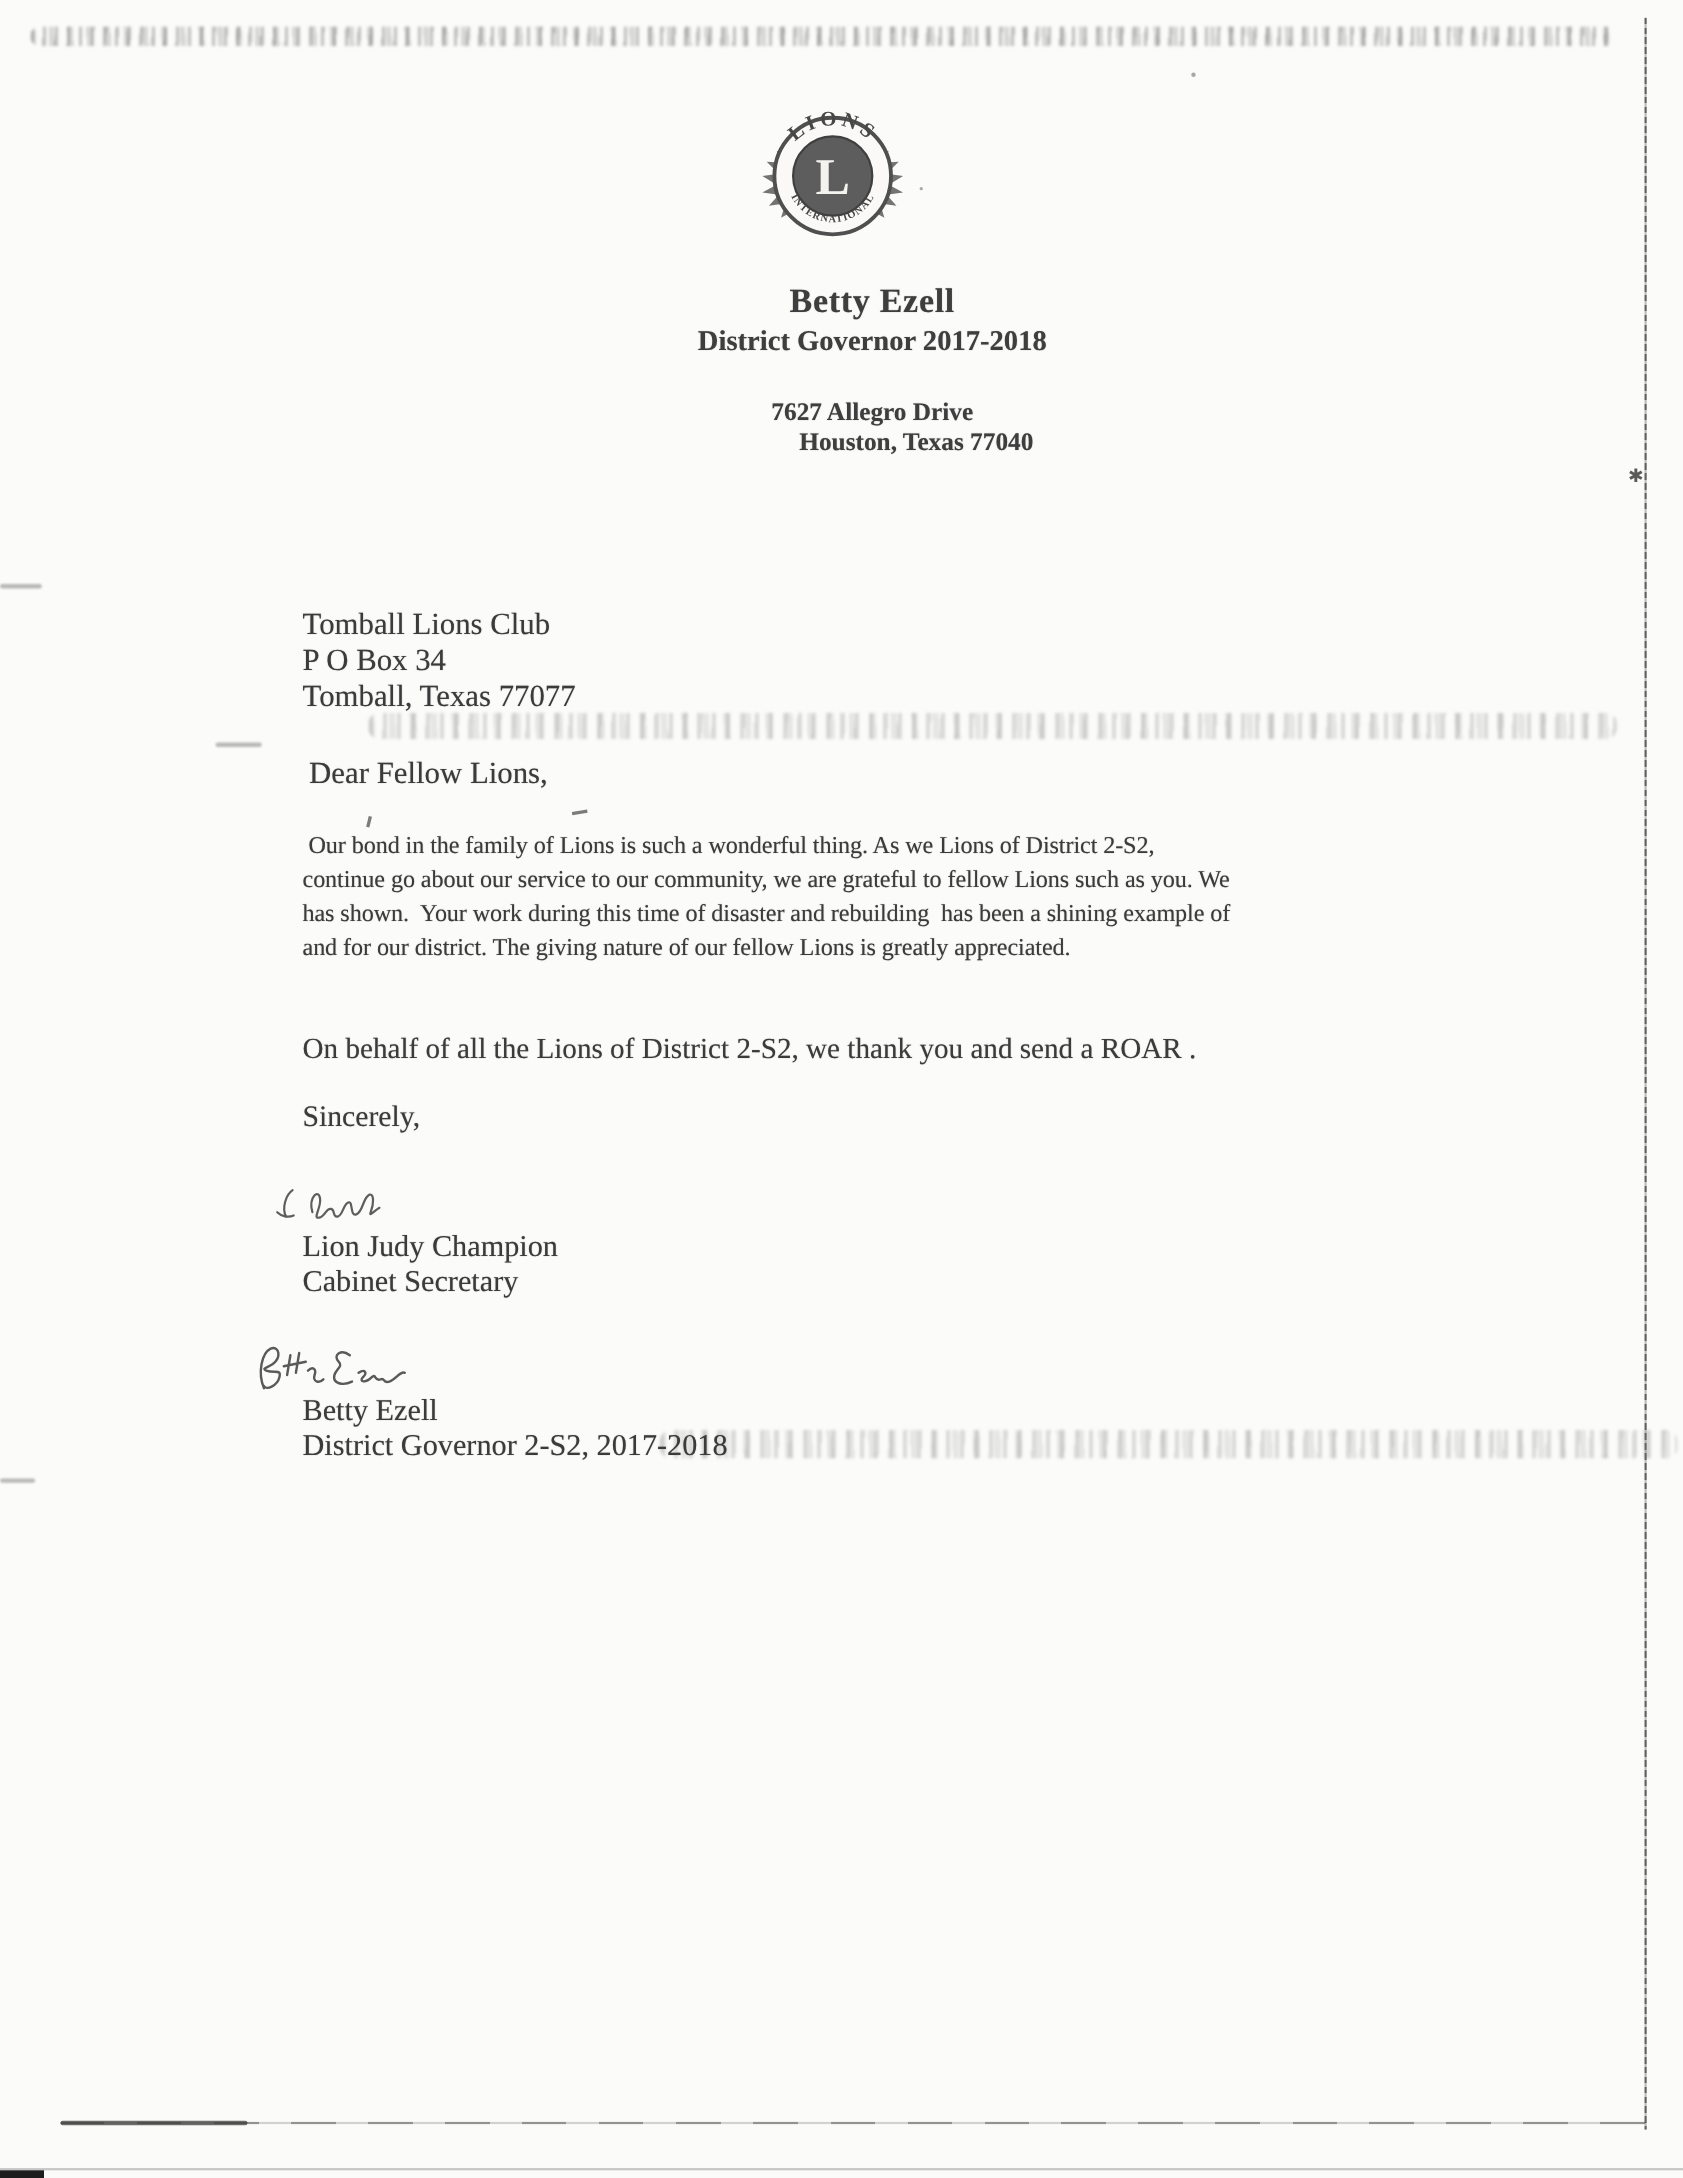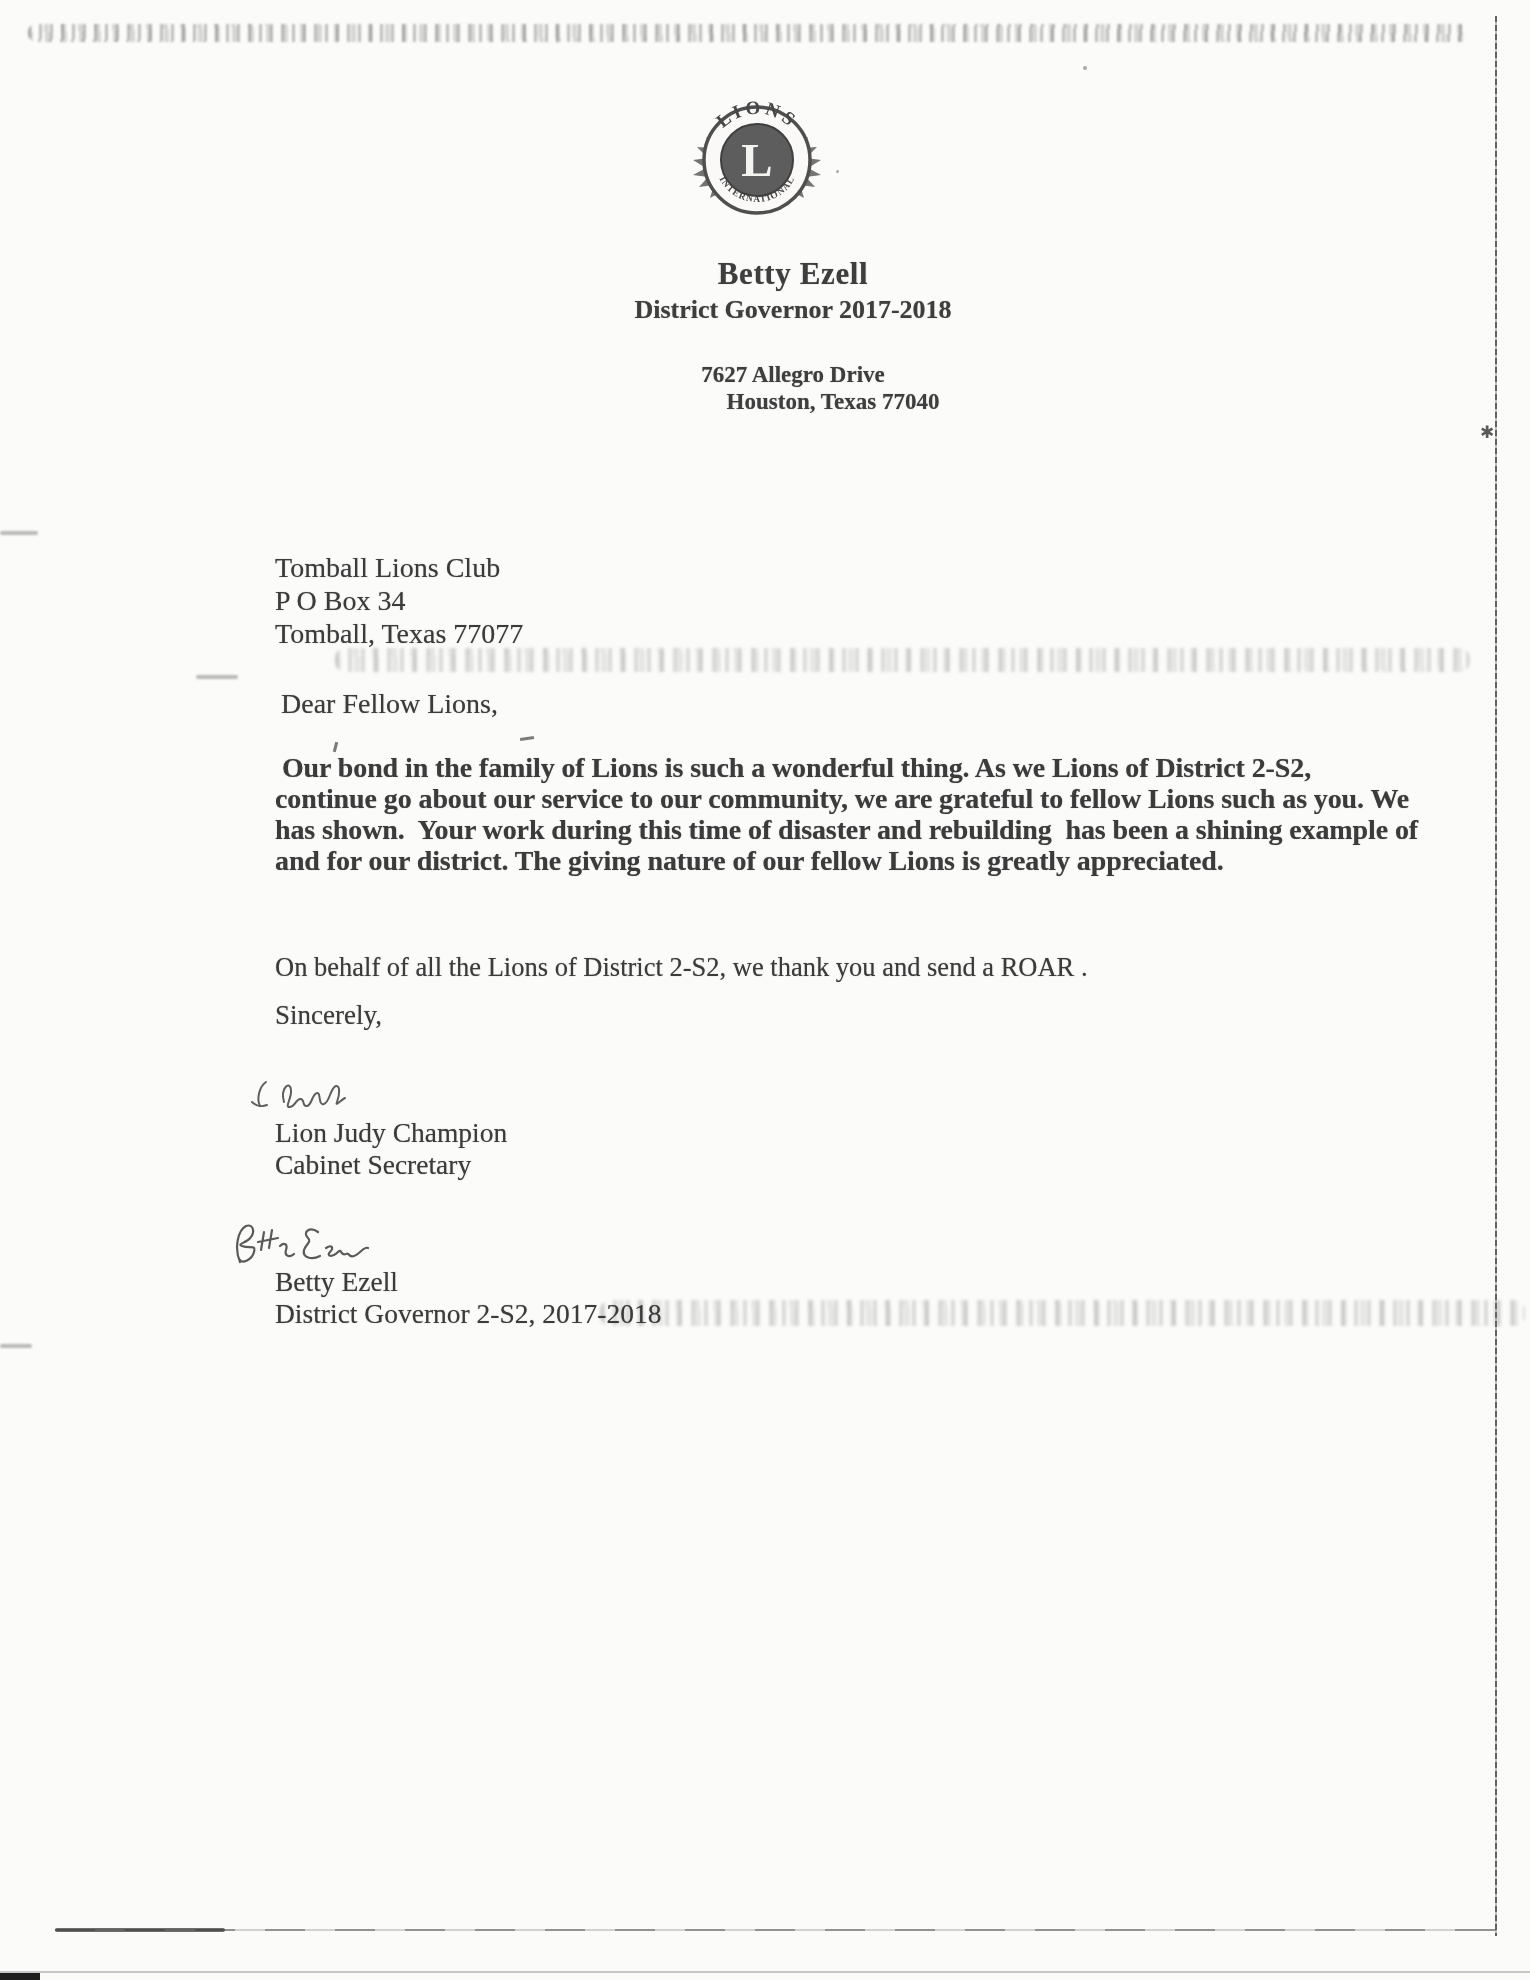--- a/index.html
+++ b/index.html
@@ -19,22 +19,22 @@
   .lh-org { top:324px; font-size:29px; }
   .lh-addr1 { top:362px; font-size:23px; }
   .lh-addr2 { top:389px; font-size:23px;margin-left:40px; }
   .logo { position:absolute; left:682px; top:92px; }
   svg text { font-family:"Liberation Serif", serif; }
 
   
   .recipient { left:237px; top:551px; font-size:28px; line-height:33px; }
   .salutation { left:243px; top:688px; font-size:28px; }
   .para1 { left:237px; top:752px; }
-  .para1 .pline { white-space:pre; font-size:28px; line-height:31px; height:31px; letter-spacing:-0.1px;font-weight:bold; }
-  .para2 { left:237px; top:938px; font-size:26.5px; white-space:pre;margin-top:14px; }
+  .para1 .pline { white-space:pre; font-size:22px; line-height:31px; height:31px; letter-spacing:-0.1px; }
+  .para2 { left:237px; top:938px; font-size:26.5px; white-space:pre; }
   .closing { left:237px; top:1000px; font-size:27px; }
   .sigline { font-size:27.5px; line-height:30px; }
   .sig1-name { left:237px; top:1118px; }
   .sig1-title { left:237px; top:1150px; }
   .sig2-name { left:237px; top:1267px; }
   .sig2-title { left:237px; top:1299px;text-align:right; }
   .sigscript { position:absolute; }
 
   
   .noise-band {

